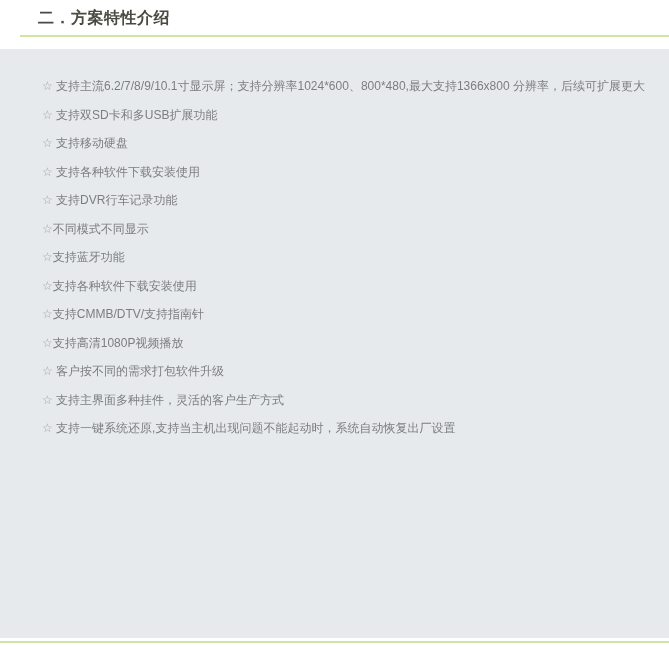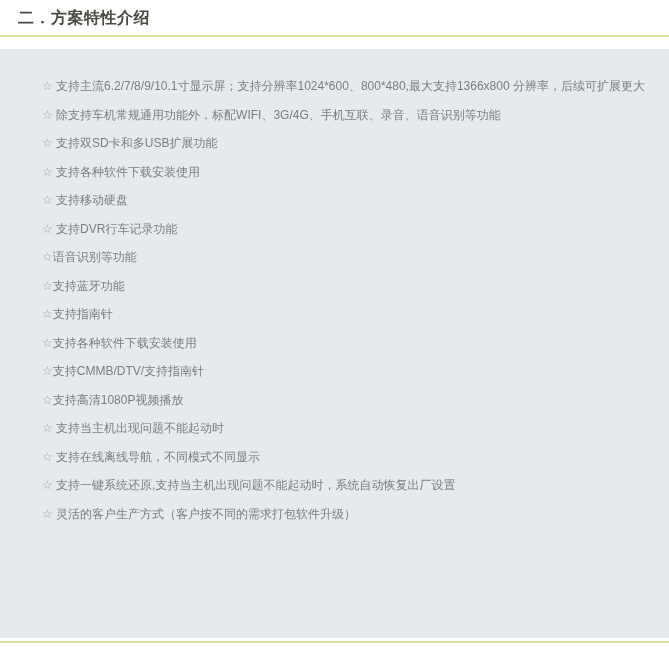--- a/index.html
+++ b/index.html
@@ -7,20 +7,21 @@
     padding: 0;
     background: #ffffff;
     width: 669px;
     height: 647px;
     overflow: hidden;
     font-family: "Liberation Sans", "DejaVu Sans", sans-serif;
   }
   .header {
     padding: 9px 10px 8px 18px;
     border-bottom: 2px solid #d2e3a6;
+    margin-left: 20px;
   }
   .header h2 {
     margin: 0;
     font-size: 16px;
     line-height: 18px;
     font-weight: bold;
     color: #4a4a42;
     letter-spacing: 0.5px;
   }
   .panel {
@@ -54,31 +55,28 @@
 </head>
 <body>
 
 <div class="header">
   <h2>二．方案特性介绍</h2>
 </div>
 
 <div class="panel">
   <ul class="features">
     <li><span class="star">☆</span><span> 支持主流6.2/7/8/9/10.1寸显示屏；支持分辨率1024*600、800*480,最大支持1366x800 分辨率，后续可扩展更大</span></li>
-    <li><span class="star">☆</span><span> 除支持车机常规通用功能外，标配WIFI、3G/4G、手机互联、录音、语音识别等功能</span></li>
     <li><span class="star">☆</span><span> 支持双SD卡和多USB扩展功能</span></li>
+    <li><span class="star">☆</span><span> 支持移动硬盘</span></li>
     <li><span class="star">☆</span><span> 支持各种软件下载安装使用</span></li>
-    <li><span class="star">☆</span><span> 支持移动硬盘</span></li>
     <li><span class="star">☆</span><span> 支持DVR行车记录功能</span></li>
-    <li><span class="star">☆</span><span>语音识别等功能</span></li>
+    <li><span class="star">☆</span><span>不同模式不同显示</span></li>
     <li><span class="star">☆</span><span>支持蓝牙功能</span></li>
-    <li><span class="star">☆</span><span>支持指南针</span></li>
     <li><span class="star">☆</span><span>支持各种软件下载安装使用</span></li>
     <li><span class="star">☆</span><span>支持CMMB/DTV/支持指南针</span></li>
     <li><span class="star">☆</span><span>支持高清1080P视频播放</span></li>
-    <li><span class="star">☆</span><span> 支持当主机出现问题不能起动时</span></li>
-    <li><span class="star">☆</span><span> 支持在线离线导航，不同模式不同显示</span></li>
+    <li><span class="star">☆</span><span> 客户按不同的需求打包软件升级</span></li>
+    <li><span class="star">☆</span><span> 支持主界面多种挂件，灵活的客户生产方式</span></li>
     <li><span class="star">☆</span><span> 支持一键系统还原,支持当主机出现问题不能起动时，系统自动恢复出厂设置</span></li>
-    <li><span class="star">☆</span><span> 灵活的客户生产方式（客户按不同的需求打包软件升级）</span></li>
   </ul>
 </div>
 
 <div class="divider-bottom"></div>
 
 </body></html>

